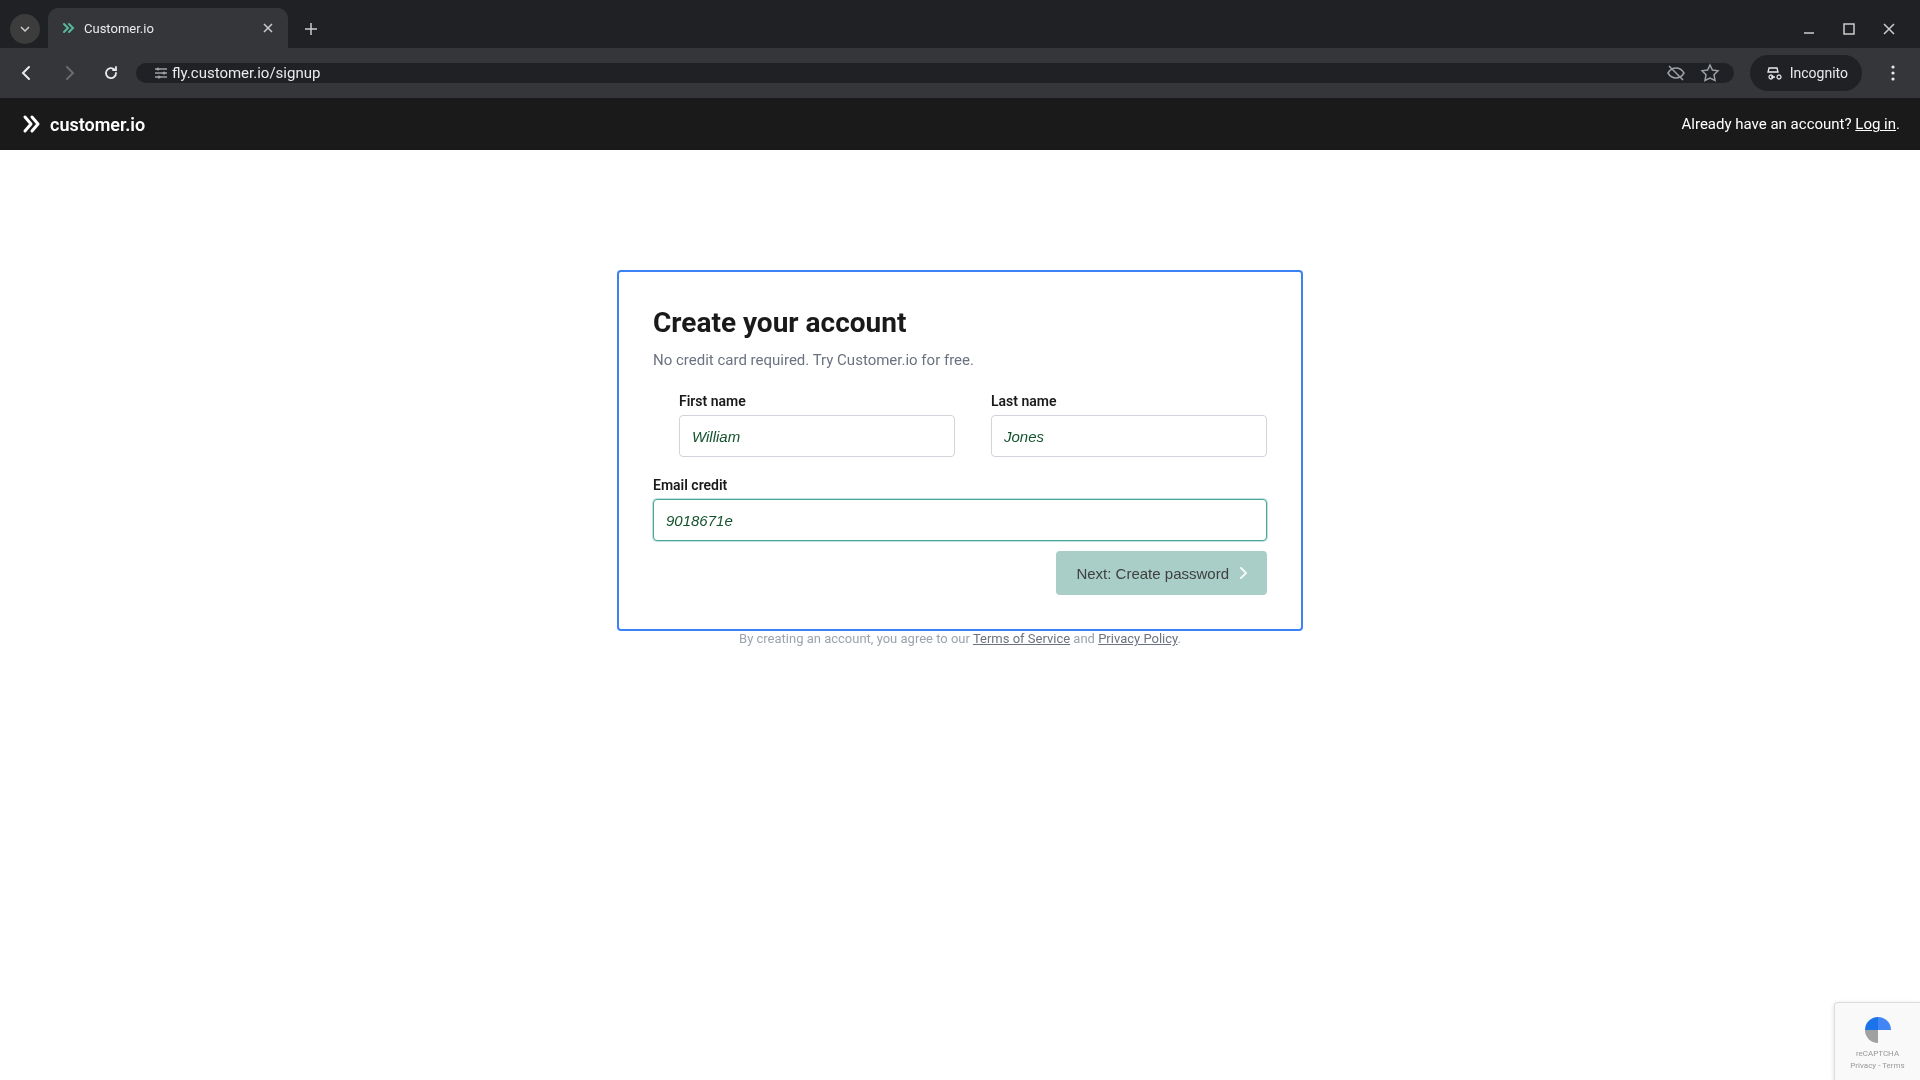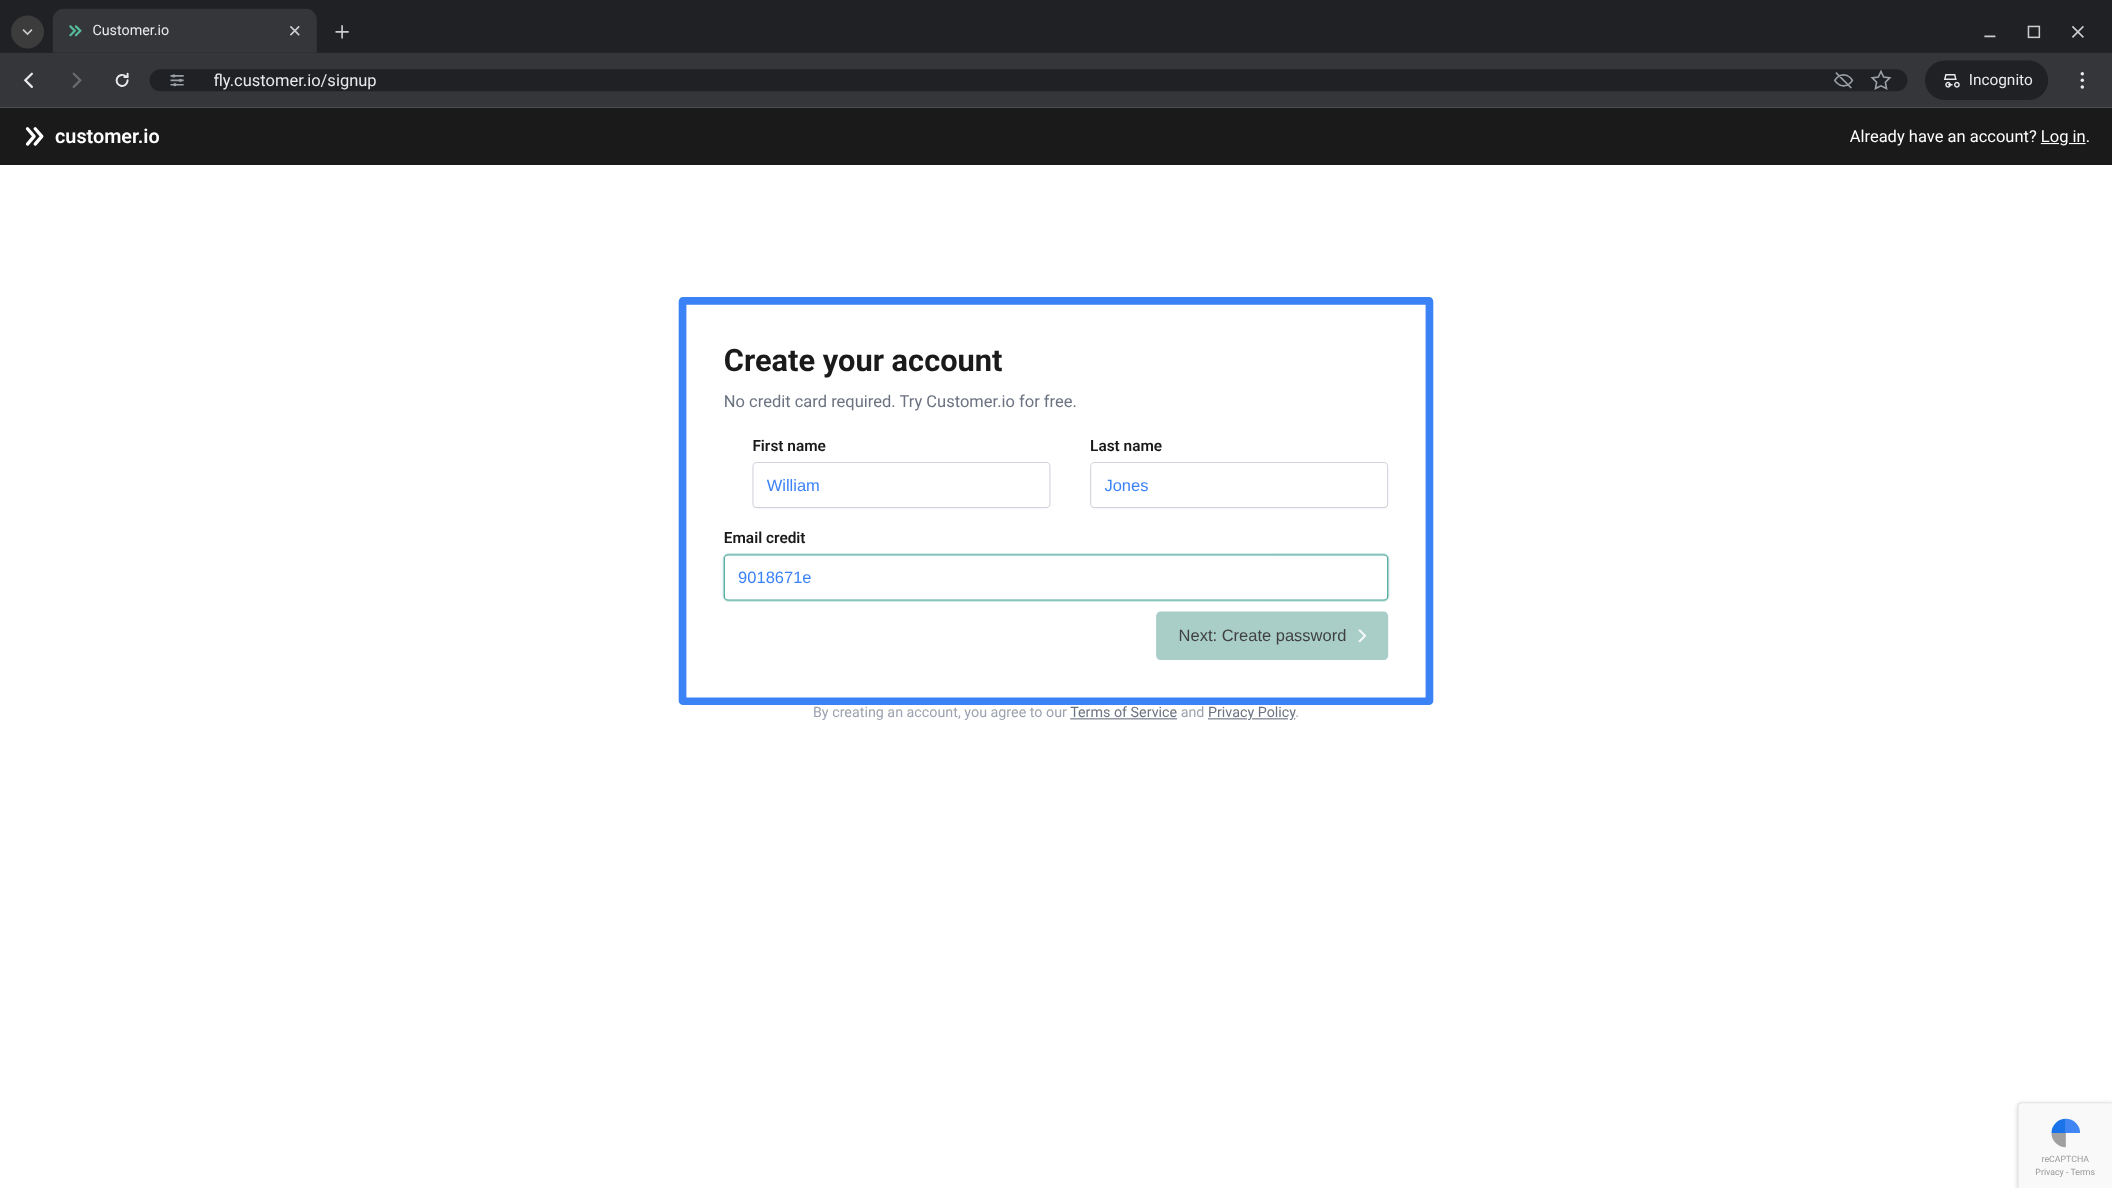--- a/index.html
+++ b/index.html
@@ -78,21 +78,21 @@
   }
   .nav-btn.enabled { color: #e8eaed; }
   .url-bar {
     flex: 1;
     background: #202124;
     height: 20px;
     border-radius: 18px;
     display: flex;
     align-items: center;
     padding: 0 14px;
-    gap: 22px;
+    gap: 0;
     color: #e8eaed;
     font-size: 15px;
   }
   .url-bar .site-info {
     width:22px; height:22px;
     display:flex; align-items:center; justify-content:center;
     color:#9aa0a6;
   }
   .url-bar .url-text { flex:1; color:#e8eaed; }
   .url-bar .right-icons { display:flex; gap:14px; align-items:center; color:#9aa0a6; }
@@ -137,21 +137,21 @@
     height: calc(100% - 52px);
     display:flex;
     flex-direction:column;
     align-items:center;
     padding-top: 120px;
   }
 
   .card {
     width: 686px;
     background:#fff;
-    border:7px solid #3b82f6;
+    border:2px solid #3b82f6;
     border-radius:4px;
     padding: 34px 34px 34px 34px;
   }
   .card h1 {
     font-size: 28px;
     font-weight:700;
     color:#1a1a1a;
     margin-bottom: 12px;
   }
   .subtitle {
@@ -163,22 +163,23 @@
     display:flex; gap:36px; margin-bottom: 20px; margin-left: 26px;
   }
   .field { flex:1; display:flex; flex-direction:column; gap:6px; }
   .field label { font-weight:600; font-size:14px; color:#1a1a1a; }
   .field input {
     height: 42px;
     border:1px solid #d1d5db;
     border-radius:4px;
     padding: 16px 12px;
     font-size:15px;
-    color:#3b82f6;
+    color:#14532d;
     outline:none;
+    font-style:italic;
   }
   .email-field input {
     border-color:#4aa89a;
     box-shadow: 0 0 0 1px #4aa89a55;
   }
   .actions {
     display:flex; justify-content:flex-end; margin-top:10px;
   }
   .next-btn {
     background:#a8cec7;

